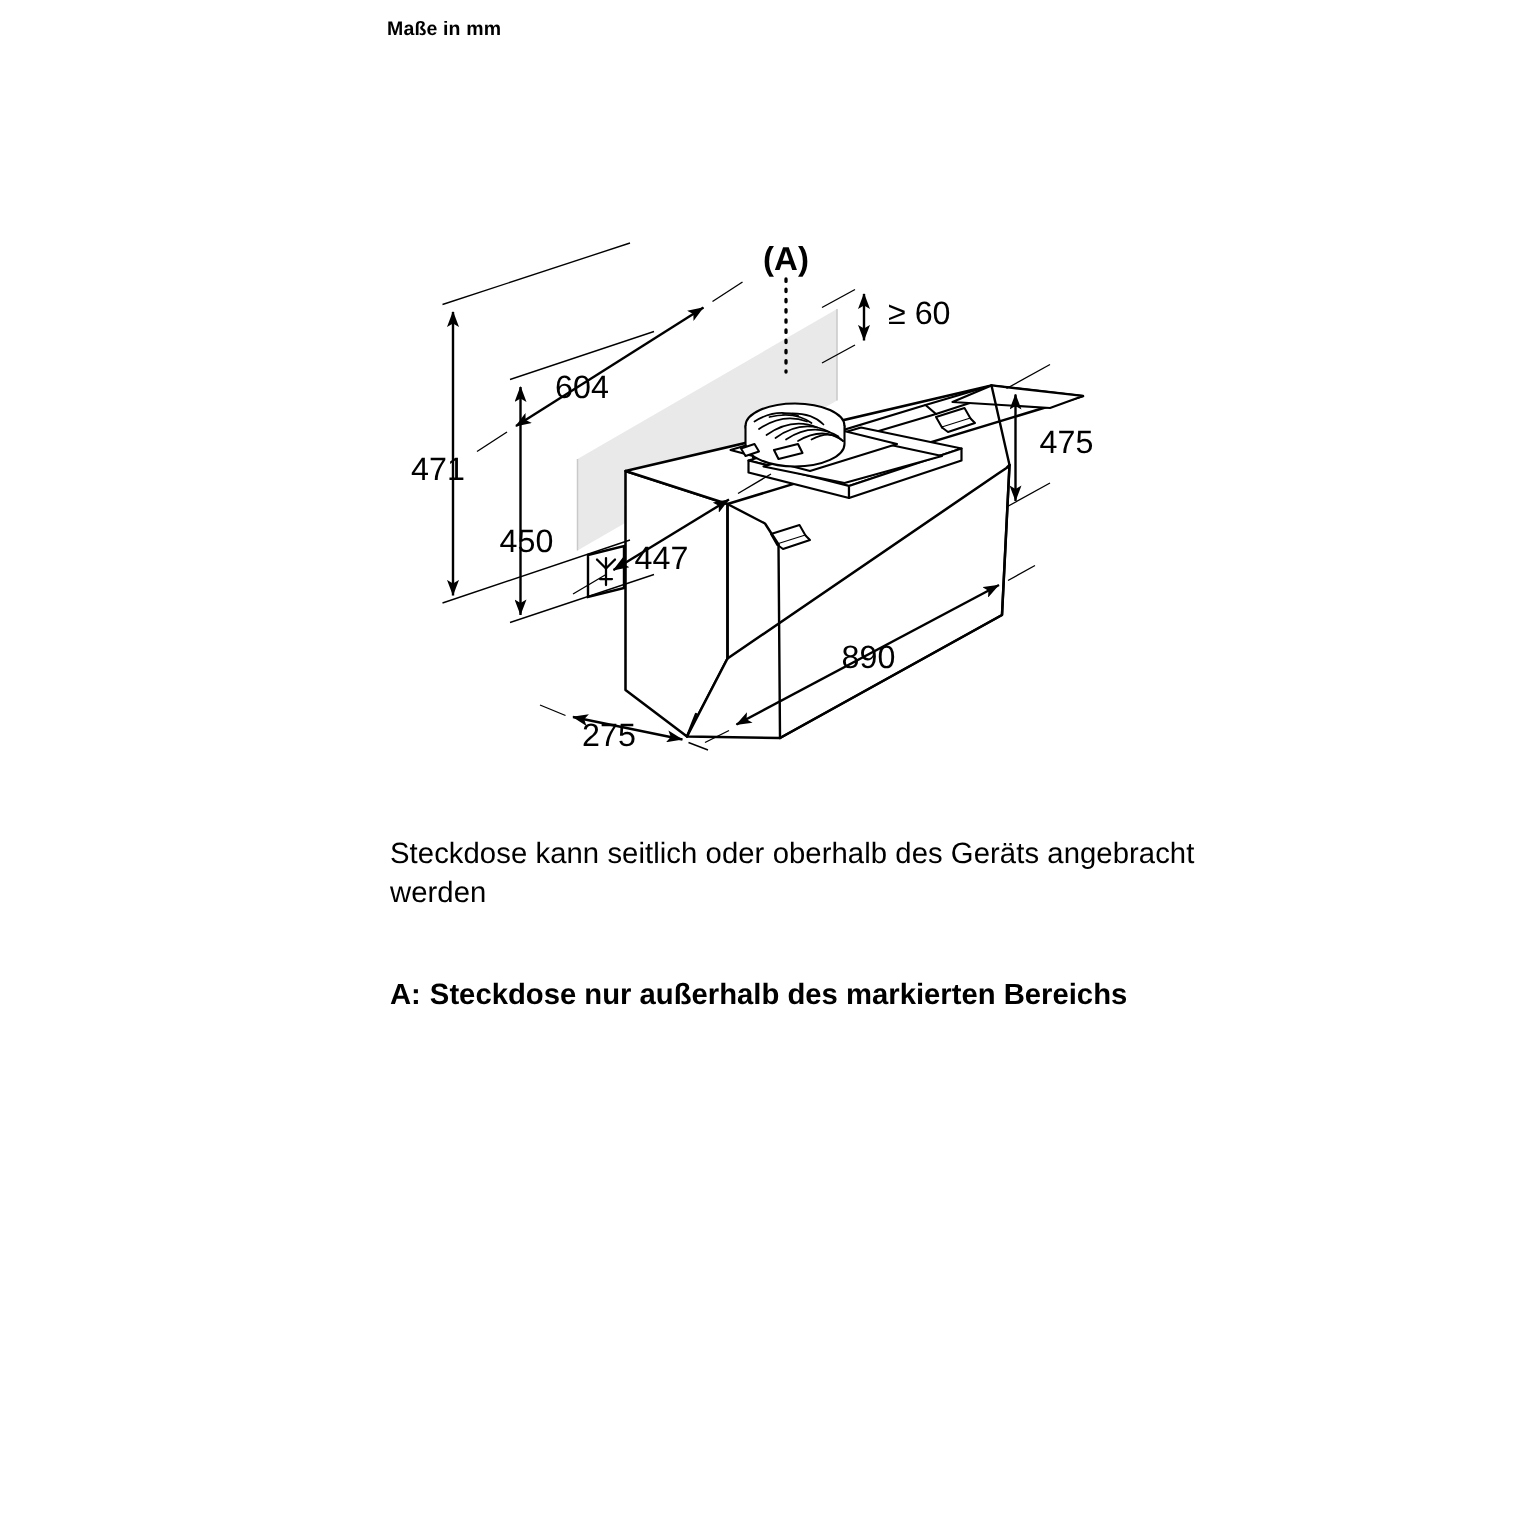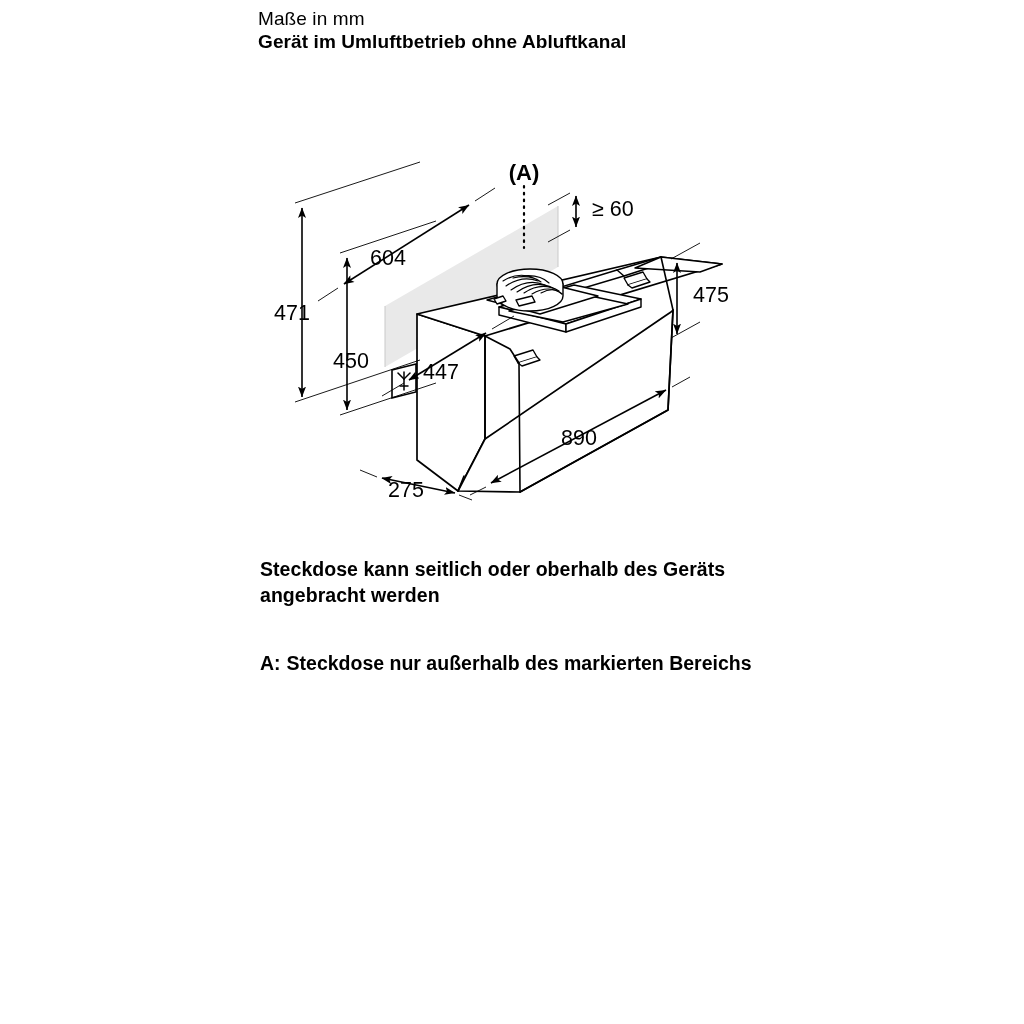--- a/index.html
+++ b/index.html
@@ -27,23 +27,23 @@
   }
 
   
   .header {
     position: absolute;
     left: 258px;
     top: 7px;
     width: 700px;
   }
   .header-line-1 {
-    font-size: 19px;
+    font-size: 13px;
     line-height: 23px;
-    font-weight: 400;
+    font-weight: 700;
     letter-spacing: 0.1px;
     white-space: nowrap;
   }
   .header-line-2 {
     font-size: 19px;
     line-height: 23px;
     font-weight: 700;
     letter-spacing: 0.1px;
     white-space: nowrap;
   }
@@ -66,21 +66,21 @@
   }
   .note-1 {
     top: 557px;
   }
   .note-2 {
     top: 651px;
   }
   .note-text {
     font-size: 19.5px;
     line-height: 25.5px;
-    font-weight: 700;
+    font-weight: 400;
     letter-spacing: 0.05px;
   }
   .note-2-row {
     display: flex;
     align-items: flex-start;
   }
   .note-label {
     font-size: 19.5px;
     line-height: 25.5px;
     font-weight: 700;
@@ -94,21 +94,20 @@
     flex: 1 1 auto;
   }
 </style>
 </head>
 <body>
 
 <div class="page">
 
   <div class="header">
     <div class="header-line-1">Maße in mm</div>
-    <div class="header-line-2">Gerät im Umluftbetrieb ohne Abluftkanal</div>
   </div>
 
   <div class="drawing">
     <svg width="1024" height="1024" viewBox="0 0 1024 1024">
       <defs>
         <marker id="ah" markerWidth="11" markerHeight="8" refX="10.4" refY="4" orient="auto" markerUnits="userSpaceOnUse">
           <path d="M0,0 L10.6,4 L0,8 L2.4,4 Z" fill="#000"></path>
         </marker>
         <marker id="ahr" markerWidth="11" markerHeight="8" refX="0.6" refY="4" orient="auto" markerUnits="userSpaceOnUse">
           <path d="M10.6,0 L0,4 L10.6,8 L8.2,4 Z" fill="#000"></path>

